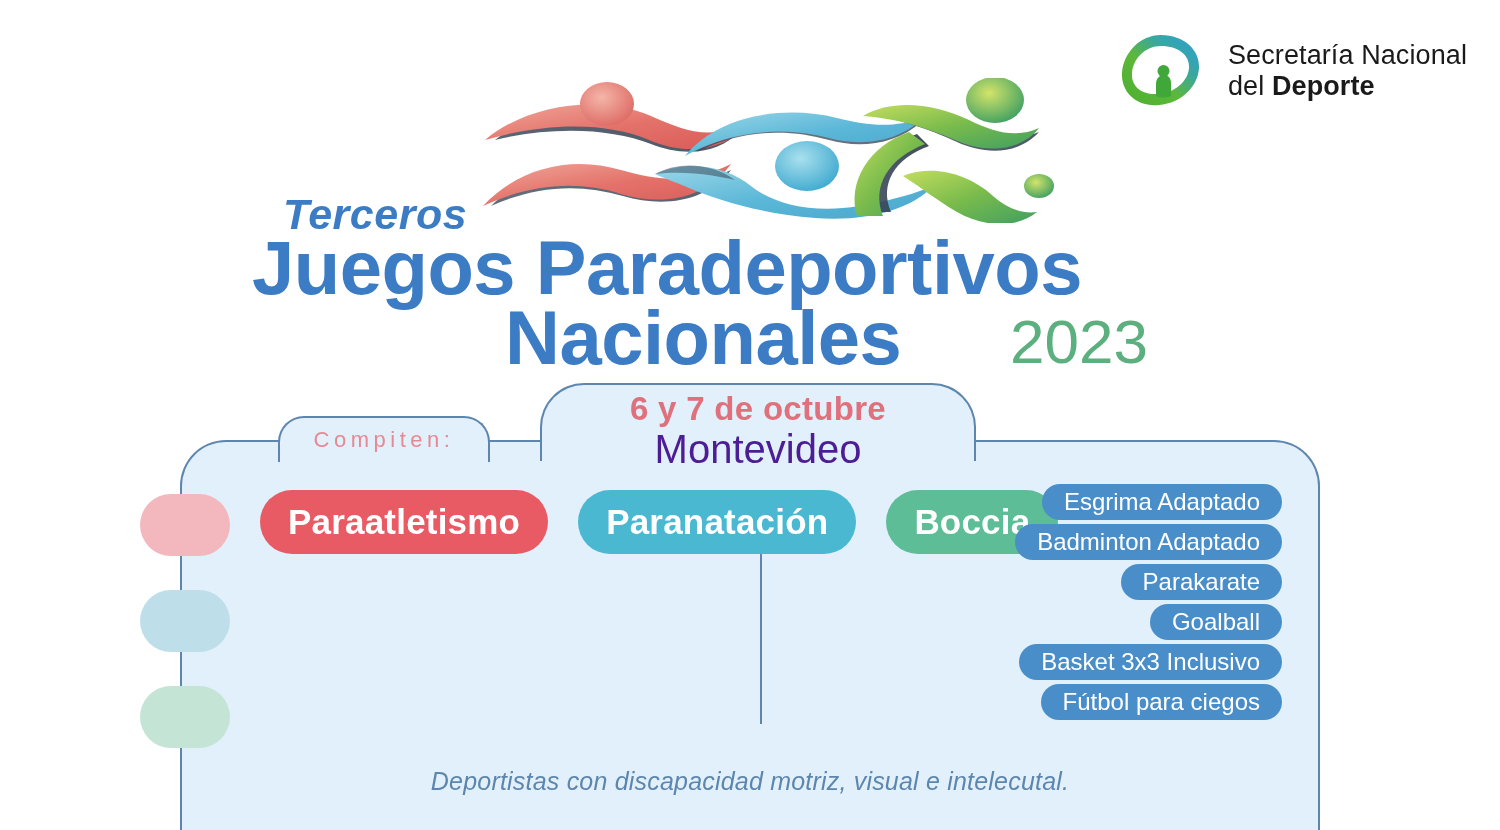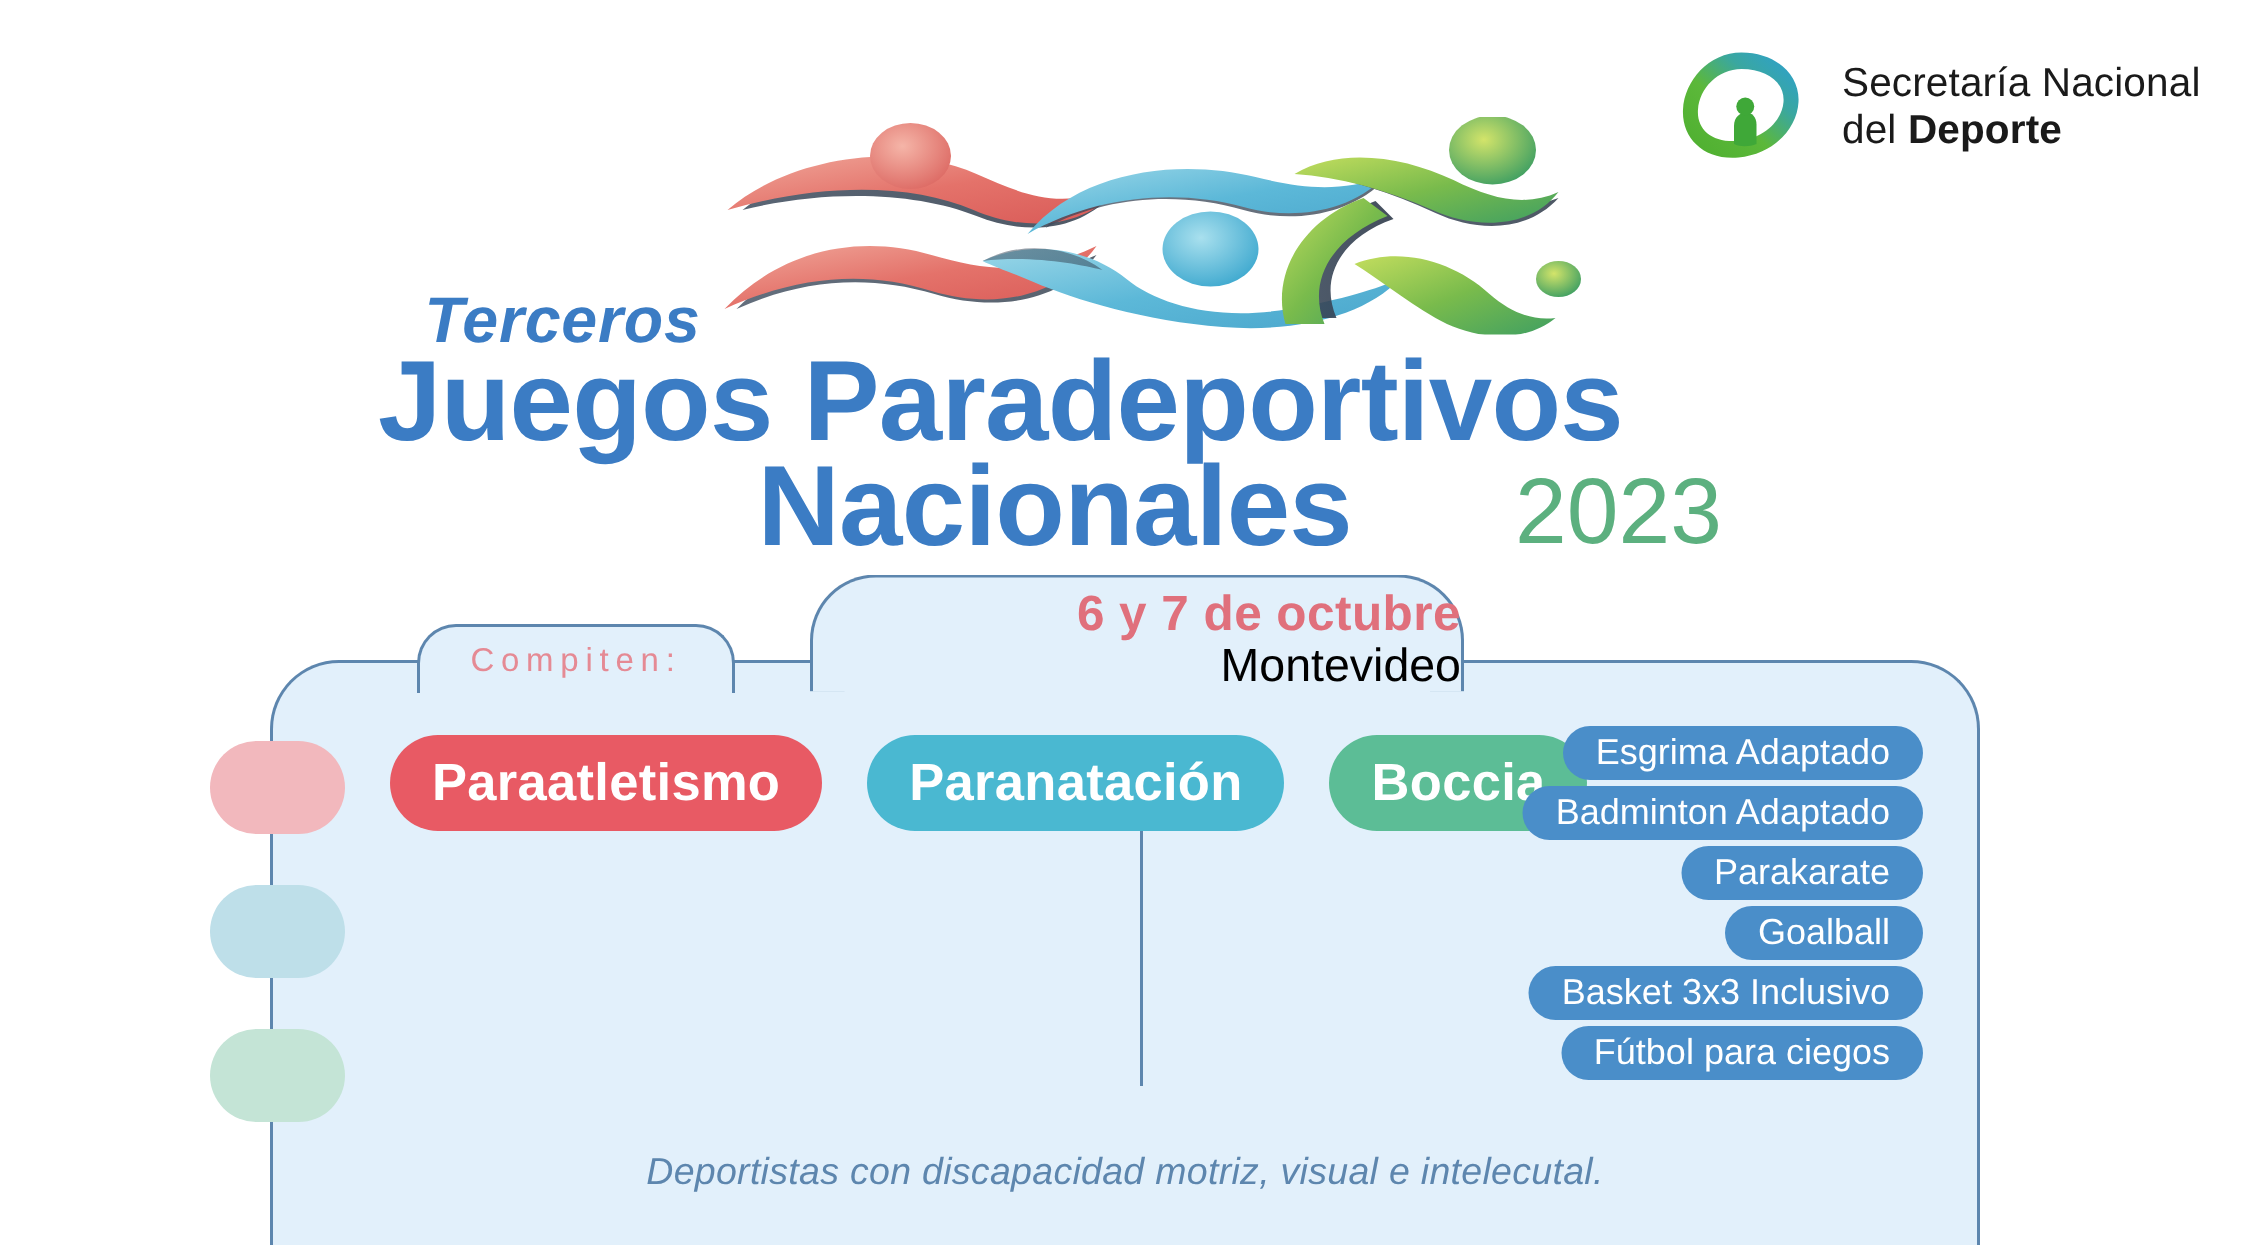--- a/index.html
+++ b/index.html
@@ -130,34 +130,34 @@
     position: absolute;
     left: 540px;
     top: 383px;
     width: 436px;
     height: 78px;
     background: #e2f0fb;
     border: 2px solid #5d86ae;
     border-bottom: none;
     border-radius: 44px 44px 0 0;
     z-index: 5;
-    text-align: right;
+    text-align: center;
     padding-top: 6px;
   }
   .date-main {
     font-size: 33px;
     font-weight: 700;
     color: #e0707c;
     letter-spacing: 0.3px;
     line-height: 1.08;
   }
   .date-city {
-    font-size: 31px;
+    font-size: 40px;
     font-weight: 400;
-    color: #000000;
+    color: #4c1d95;
     line-height: 1.12;
   }
 
   
   .cap-bubble {
     position: absolute;
     height: 46px;
     background: #e2f0fb;
     border: 2px solid #5d86ae;
     border-bottom: none;

